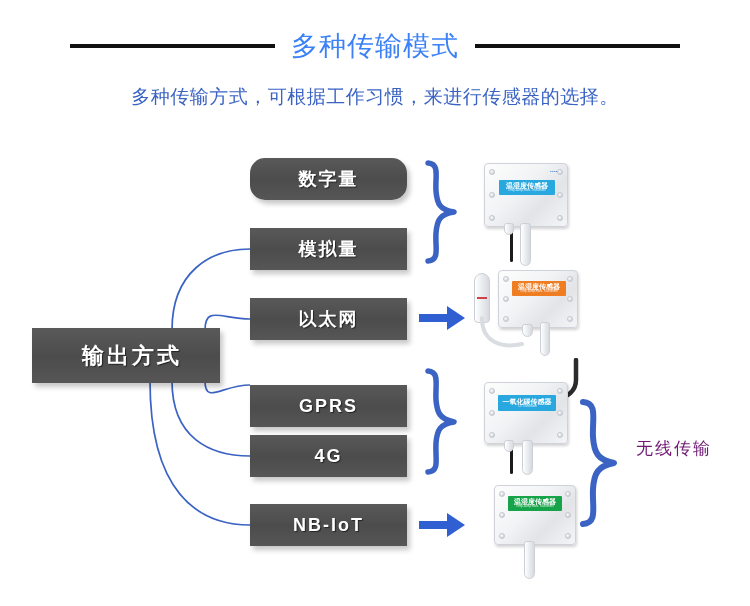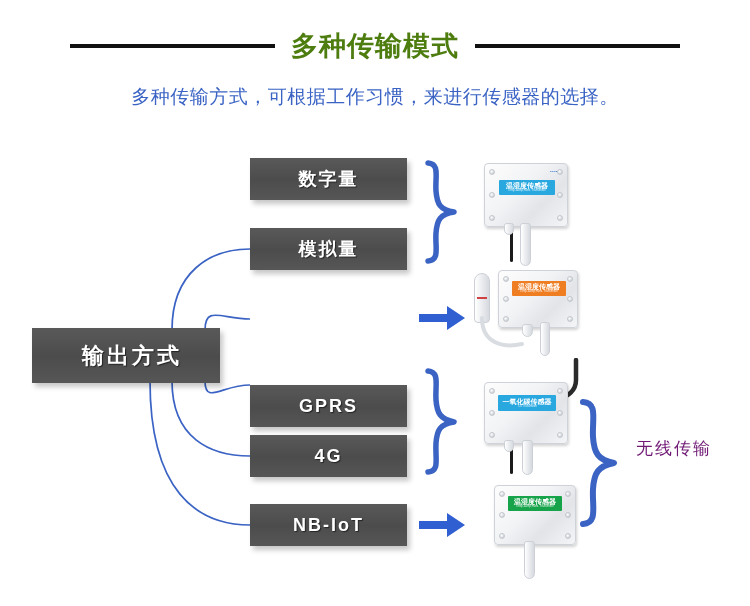--- a/index.html
+++ b/index.html
@@ -33,22 +33,22 @@
   }
   .rule {
     height: 4px;
     background: #111111;
     flex: 0 0 auto;
   }
   #rule-left  { width: 205px; }
   #rule-right { width: 205px; }
   #title-text {
     font-size: 27px;
-    font-weight: bold;
-    color: #4d7c0f;
+    font-weight: normal;
+    color: #3b82f6;
     letter-spacing: 1px;
     white-space: nowrap;
   }
   #subtitle {
     position: absolute;
     left: 0;
     top: 84px;
     width: 750px;
     text-align: center;
     font-size: 19px;
@@ -96,21 +96,21 @@
     letter-spacing: 3px;
     padding-left: 12px;
   }
   .mode-box {
     left: 250px;
     width: 157px;
     height: 42px;
     font-size: 18px;
     letter-spacing: 2px;
   }
-  #mode-box-0 { top: 158px; }
+  #mode-box-0 { top: 158px; border-radius: 15px; }
   #mode-box-1 { top: 228px; }
   #mode-box-2 { top: 298px; }
   #mode-box-3 { top: 385px; }
   #mode-box-4 { top: 435px; }
   #mode-box-5 { top: 504px; }
 
   
   .brace, .arrow {
     position: absolute;
   }
@@ -213,20 +213,23 @@
 
     <div class="gbox" id="source-box">
       <span>输出方式</span>
     </div>
 
     <div class="gbox mode-box" id="mode-box-0">
       <span>数字量</span>
     </div>
     <div class="gbox mode-box" id="mode-box-1">
       <span>模拟量</span>
+    </div>
+    <div class="gbox mode-box" id="mode-box-2">
+      <span>以太网</span>
     </div>
     <div class="gbox mode-box" id="mode-box-3">
       <span>GPRS</span>
     </div>
     <div class="gbox mode-box" id="mode-box-4">
       <span>4G</span>
     </div>
     <div class="gbox mode-box" id="mode-box-5">
       <span>NB-IoT</span>
     </div>

